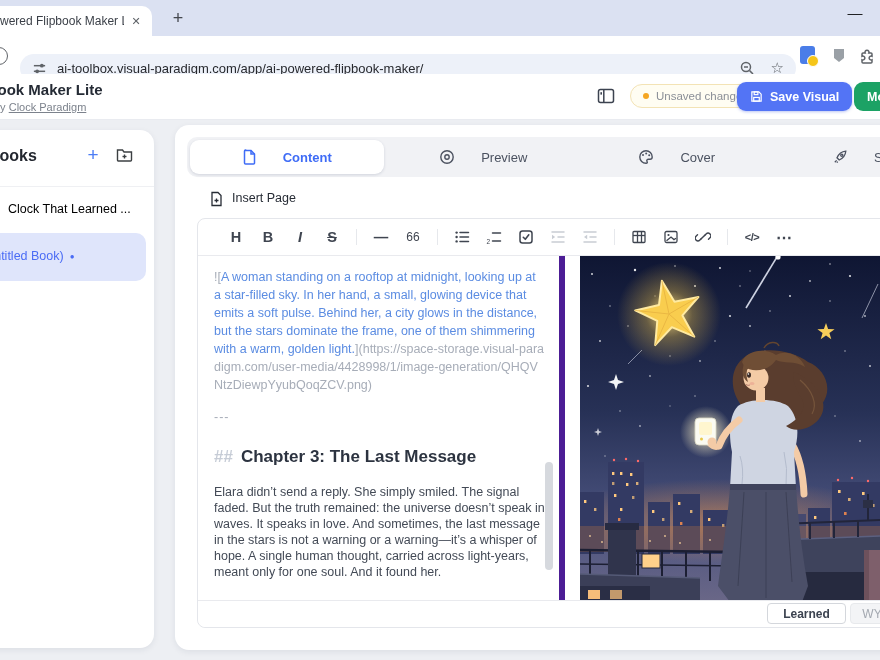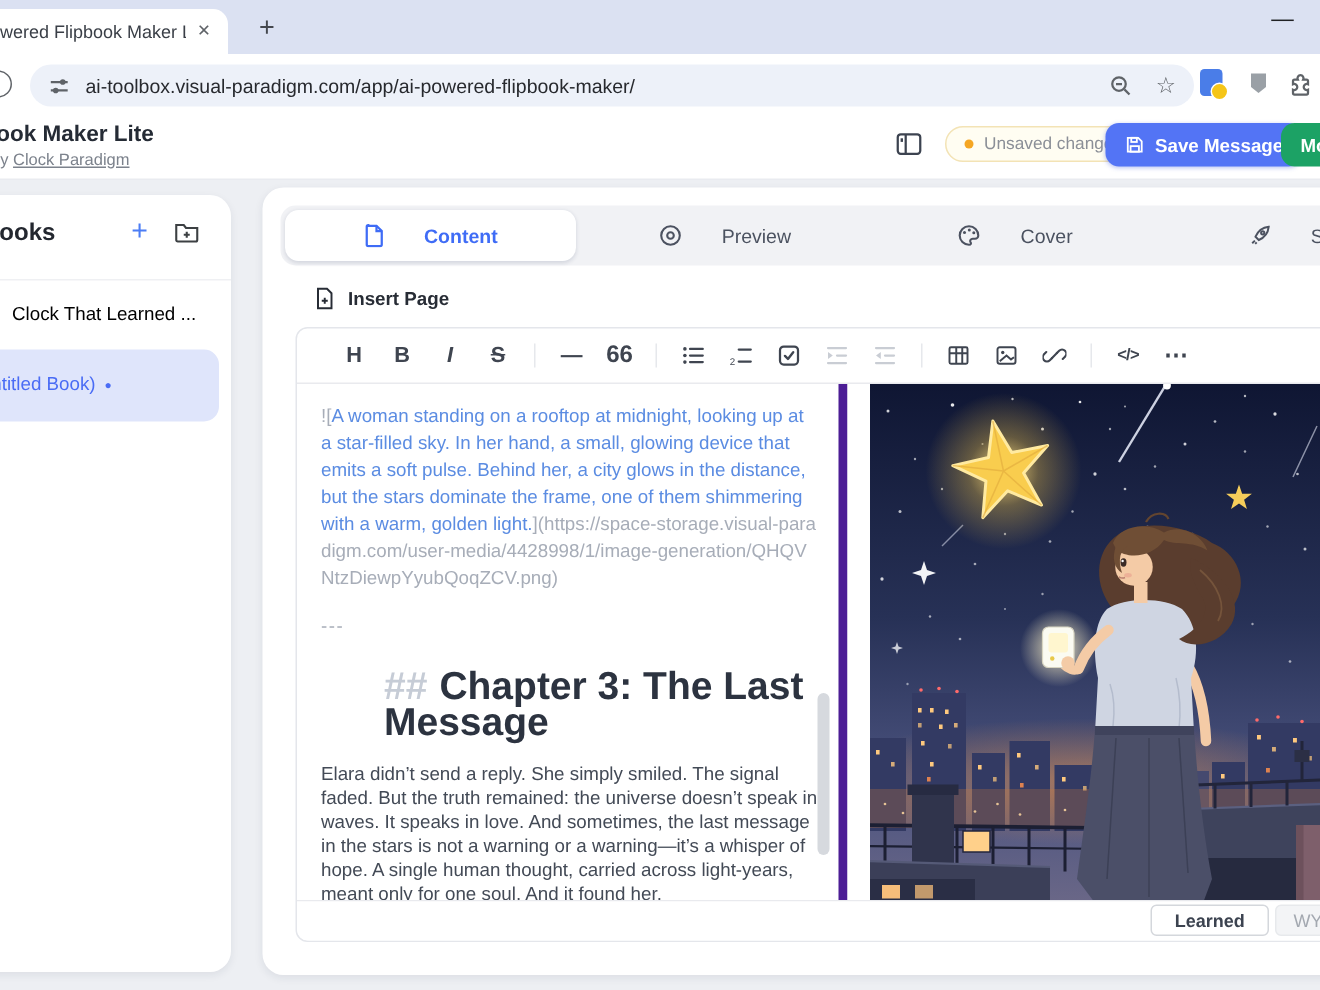--- a/index.html
+++ b/index.html
@@ -9,21 +9,21 @@
   
   .tabstrip{position:absolute;top:0;left:0;right:0;height:36px;background:#dbe1f2;}
   .tab{position:absolute;left:-62px;top:6px;width:214px;height:30px;background:#fff;border-radius:10px 10px 0 0;display:flex;align-items:center;padding:0 8px 0 32px;box-sizing:border-box;}
   .tab-title{font-size:12px;color:#3a3f47;white-space:nowrap;overflow:hidden;flex:1;}
   .tab-close{font-size:11px;color:#5f6368;margin-left:4px;width:16px;height:16px;line-height:16px;text-align:center;border-radius:50%;flex:none;}
   .newtab{position:absolute;left:166px;top:7px;width:24px;height:24px;text-align:center;line-height:23px;font-size:18px;color:#44474e;}
   .win-min{position:absolute;right:14px;top:4px;font-size:15px;color:#202124;width:22px;text-align:center;}
 
   .chrome-toolbar{position:absolute;top:36px;left:0;right:0;height:38px;background:#fff;}
   .nav-sliver{position:absolute;left:-10px;top:11px;width:16px;height:16px;border:1.8px solid #5f6368;border-radius:50%;}
-  .omnibox{position:absolute;left:20px;top:7px;width:776px;height:28px;background:#edf1f9;border-radius:14px;display:flex;align-items:center;padding:0 12px;box-sizing:border-box;justify-content:flex-end;}
+  .omnibox{position:absolute;left:20px;top:18px;width:776px;height:28px;background:#edf1f9;border-radius:14px;display:flex;align-items:center;padding:0 12px;box-sizing:border-box;justify-content:flex-end;}
   .url-text{font-size:13px;color:#27292e;margin-left:10px;white-space:nowrap;}
   .omni-spacer{flex:1;}
   .omni-ic{margin-left:16px;display:flex;align-items:center;}
   .star-glyph{font-size:15px;color:#5f6368;margin-left:16px;}
   .ext-blue{position:absolute;left:800px;top:10px;width:15px;height:18px;background:#4a7de8;border-radius:3px;}
   .ext-badge{position:absolute;right:-4px;bottom:-3px;width:10px;height:10px;border-radius:50%;background:#f5c518;border:1px solid #fff;}
   .ext-marker{position:absolute;left:831px;top:11px;}
   .ext-puzzle{position:absolute;left:859px;top:10px;}
 
   
@@ -48,37 +48,37 @@
   .sb-item1 .label{position:absolute;left:1px;top:16px;font-size:12.5px;color:#4a6cf5;font-weight:500;white-space:nowrap;}
   .sb-item1 .udot{color:#4a6cf5;font-size:8px;vertical-align:1px;margin-left:6px;}
 
   
   .main-card{position:absolute;left:175px;top:125px;width:800px;height:525px;background:#fff;border-radius:14px;box-shadow:0 2px 6px rgba(30,40,70,.08);}
   .tabsbar{position:absolute;left:12px;top:12px;width:780px;height:40px;background:#f1f2f5;border-radius:10px;display:flex;}
   .vtab{flex:1;display:flex;align-items:center;justify-content:center;gap:26px;font-size:13px;color:#4b5260;cursor:pointer;}
   .vtab.active{background:#fff;border-radius:9px;margin:3px;box-shadow:0 1px 3px rgba(30,40,80,.15);color:#3f6cf6;font-weight:700;}
 
   .insert-bar{position:absolute;left:26px;top:60px;height:28px;display:flex;gap:20px;align-items:center;}
-  .ins-btn{display:flex;align-items:center;gap:8px;font-size:12.5px;font-weight:700;color:#272c35;padding:4px 8px;border-radius:6px;cursor:pointer;background:none;border:none;font-family:inherit;}
+  .ins-btn{display:flex;gap:8px;font-size:12.5px;font-weight:400;color:#272c35;padding:4px 8px;border-radius:6px;cursor:pointer;background:none;border:none;font-family:inherit;}
 
   .editor-box{position:absolute;left:22px;top:93px;width:760px;height:410px;border:1px solid #e4e6eb;border-radius:8px;background:#fff;box-sizing:border-box;}
   .fmt-bar{height:37px;border-bottom:1px solid #e9eaee;display:flex;align-items:center;padding-left:22px;box-sizing:border-box;}
   .fmt{width:32px;text-align:center;font-size:14.5px;color:#3f4550;display:flex;align-items:center;justify-content:center;cursor:pointer;}
   .fmt.txt{font-weight:600;}
   .fmt.disabled{color:#c9cdd4;cursor:default;}
   .fmt-sep{width:1px;height:16px;background:#e6e8ec;margin:0 8px;}
 
   .content-row{position:absolute;top:37px;left:0;right:0;bottom:26px;display:flex;}
   .text-pane{width:367px;border-right:6px solid #4c1d95;position:relative;box-sizing:border-box;overflow:hidden;}
   .md-body{position:absolute;left:16px;top:12px;width:332px;font-size:12.5px;line-height:18px;}
   .md-gray{color:#a7adb8;}
   .md-blue{color:#5b8ce2;}
   .md-url{color:#a7adb8;word-break:break-all;}
   .md-divider{margin-top:14px;color:#a7adb8;letter-spacing:1px;font-size:12.5px;}
-  .md-heading{margin-top:19px;font-size:26px;font-weight:700;color:#2c3340;line-height:24px;margin-left:42px;}
+  .md-heading{margin-top:19px;font-size:17px;font-weight:700;color:#2c3340;line-height:24px;}
   .md-heading .hashes{color:#c6ccd6;margin-right:8px;font-weight:700;}
   .md-para{margin-top:15px;font-size:12.5px;line-height:16px;color:#434a56;}
   .scroll-thumb{position:absolute;right:6px;top:206px;width:8px;height:108px;border-radius:4px;background:#d6d9de;}
   .img-pane{flex:1;position:relative;background:#fff;overflow:hidden;}
   .illus{position:absolute;left:15px;top:0;width:301px;height:346px;}
 
   .mode-bar{position:absolute;bottom:0;left:0;right:0;height:26px;border-top:1px solid #e9eaee;background:#fff;border-radius:0 0 8px 8px;}
   .mode-btn{position:absolute;top:2px;height:21px;font-size:12px;border-radius:4px;display:flex;align-items:center;justify-content:center;box-sizing:border-box;cursor:pointer;font-family:inherit;}
   .mode-md{left:569px;width:79px;background:#fff;border:1px solid #d4d7dc;color:#3c4350;font-weight:600;}
   .mode-wy{left:652px;width:84px;background:#f3f4f6;border:1px solid #e7e9ec;color:#a3a8b0;}
@@ -153,21 +153,21 @@
       <span>Unsaved changes</span>
     </div>
     <button class="save-btn">
       <span>
         <svg width="13" height="13" viewBox="0 0 14 14" fill="none" stroke="#fff" stroke-width="1.3">
             <path d="M2 2 h7.5 L12 4.5 V12 H2 Z"></path>
             <rect x="4" y="8" width="6" height="4"></rect>
             <rect x="4.5" y="2" width="4" height="3"></rect>
           </svg>
       </span>
-      <span>Save Message</span>
+      <span>Save Visual</span>
     </button>
     <button class="more-btn">More</button>
   </div>
 
   <aside class="sidebar-card">
     <div class="sb-title">Books</div>
     <div class="sb-add">+</div>
     <div class="sb-folder">
       <svg width="17" height="16" viewBox="0 0 17 16" fill="none" stroke="#3c4043" stroke-width="1.4">
           <path d="M1.5 3 h5 l1.5 2 h7.5 v8 a1 1 0 0 1 -1 1 h-12 a1 1 0 0 1 -1 -1 Z"></path>
@@ -240,21 +240,21 @@
 
     <div class="editor-box">
 
       <div class="fmt-bar">
         <span class="fmt txt">H</span>
         <span class="fmt txt" style="font-weight:800">B</span>
         <span class="fmt txt" style="font-style:italic">I</span>
         <span class="fmt txt" style="text-decoration:line-through">S</span>
         <span class="fmt-sep"></span>
         <span class="fmt txt">—</span>
-        <span class="fmt txt" style="font-size:16px;font-weight:700">66</span>
+        <span class="fmt txt" style="font-size:12px;font-weight:400">66</span>
         <span class="fmt-sep"></span>
         <span class="fmt">
           <svg width="16" height="16" viewBox="0 0 16 16">
               <g fill="#3f4550">
                 <circle cx="2.6" cy="3.6" r="1.2"></circle>
                 <circle cx="2.6" cy="8" r="1.2"></circle>
                 <circle cx="2.6" cy="12.4" r="1.2"></circle>
               </g>
               <g stroke="#3f4550" stroke-width="1.5" stroke-linecap="round">
                 <line x1="6" y1="3.6" x2="14.5" y2="3.6"></line>

